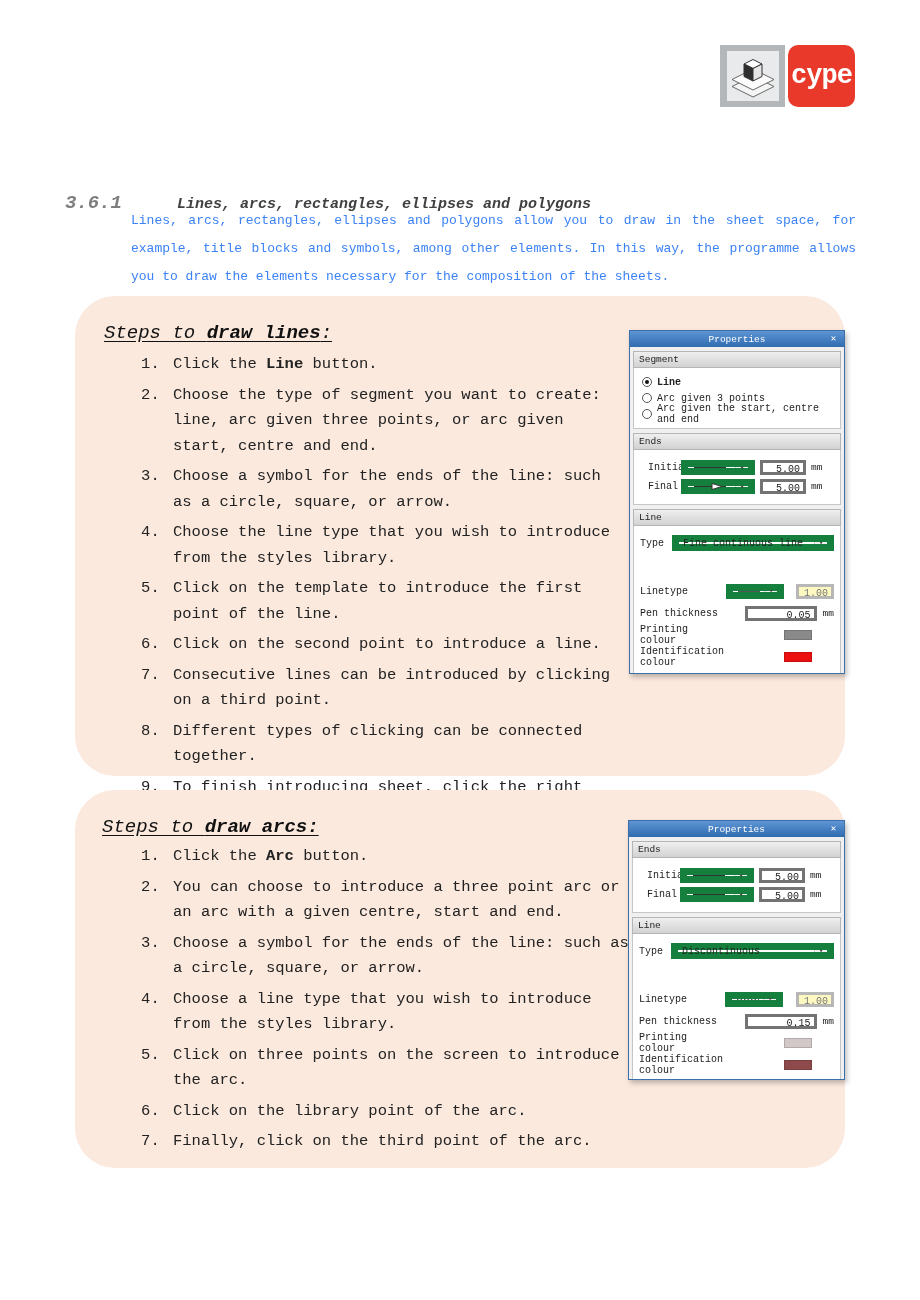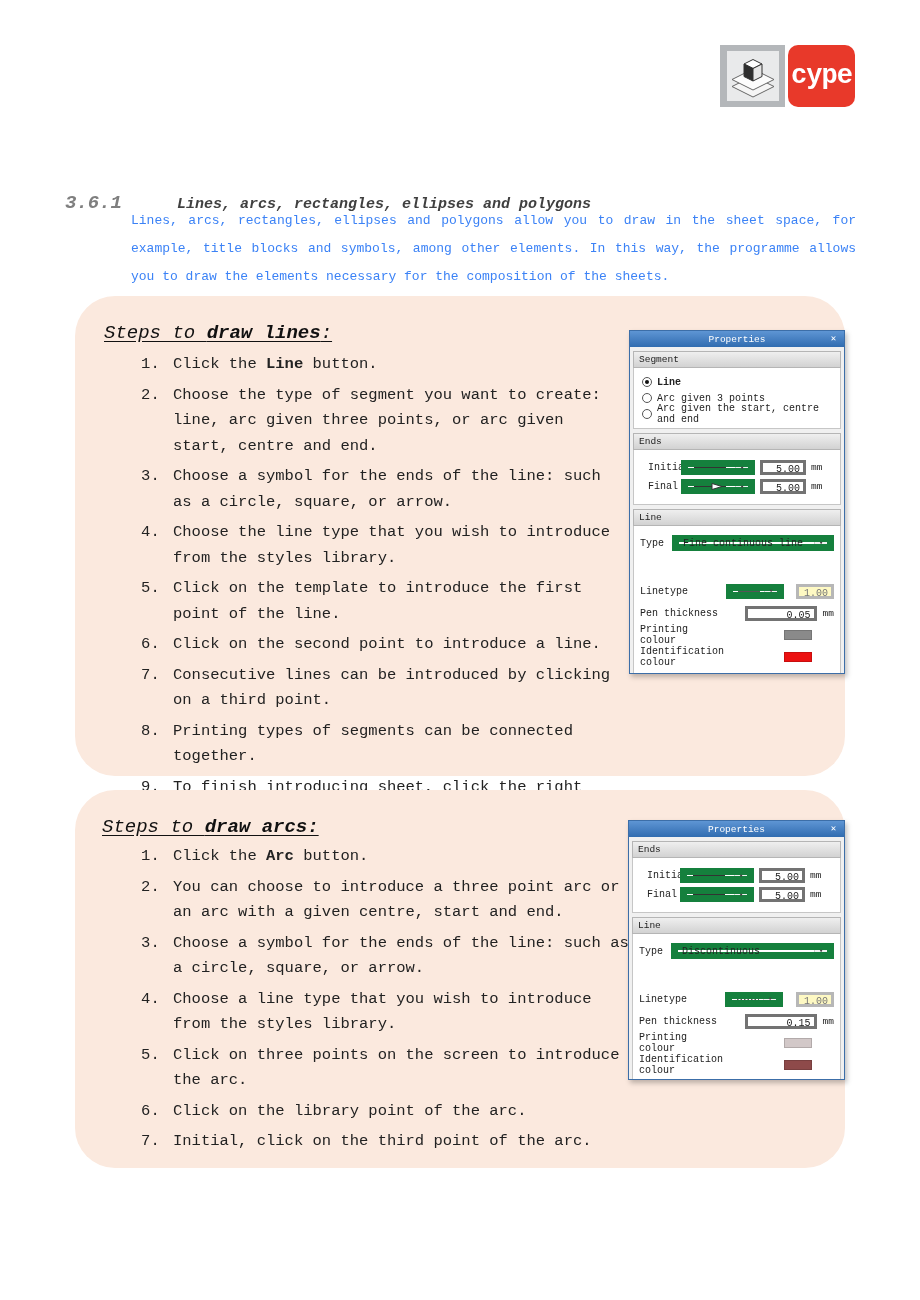--- a/index.html
+++ b/index.html
@@ -102,21 +102,21 @@
       <span>Steps to </span><span class="b">draw lines</span><span>:</span>
     </div>
     <ol class="steps">
         <li><span>Click the </span><span class="b">Line</span><span> button.</span></li>
         <li><span>Choose the type of segment you want to create: line, arc given three points, or arc given start, centre and end.</span></li>
         <li><span>Choose a symbol for the ends of the line: such as a circle, square, or arrow.</span></li>
         <li><span>Choose the line type that you wish to introduce from the styles library.</span></li>
         <li><span>Click on the template to introduce the first point of the line.</span></li>
         <li><span>Click on the second point to introduce a line.</span></li>
         <li><span>Consecutive lines can be introduced by clicking on a third point.</span></li>
-        <li><span>Printing types of segments can be connected together.</span></li>
+        <li><span>Different types of clicking can be connected together.</span></li>
         <li><span>To finish introducing sheet, click the right mouse button.</span></li>
       </ol>
 
     <div class="dialog dialog1">
       <div class="dlg-title">
         <span>Properties</span>
         <span class="dlg-close">✕</span>
       </div>
 
       <div class="grp">Segment</div>
@@ -204,21 +204,21 @@
     <div class="callout-title">
       <span>Steps to </span><span class="b">draw arcs:</span><span></span>
     </div>
     <ol class="steps">
         <li><span>Click the </span><span class="b">Arc</span><span> button.</span></li>
         <li><span>You can choose to introduce a three point arc or an arc with a given centre, start and end.</span></li>
         <li><span>Choose a symbol for the ends of the line: such as a circle, square, or arrow.</span></li>
         <li><span>Choose a line type that you wish to introduce from the styles library.</span></li>
         <li><span>Click on three points on the screen to introduce the arc.</span></li>
         <li><span>Click on the library point of the arc.</span></li>
-        <li><span>Initial, click on the third point of the arc.</span></li>
+        <li><span>Finally, click on the third point of the arc.</span></li>
       </ol>
 
     <div class="dialog dialog2">
       <div class="dlg-title">
         <span>Properties</span>
         <span class="dlg-close">✕</span>
       </div>
 
       <div class="grp">Ends</div>
       <div class="pnl">

